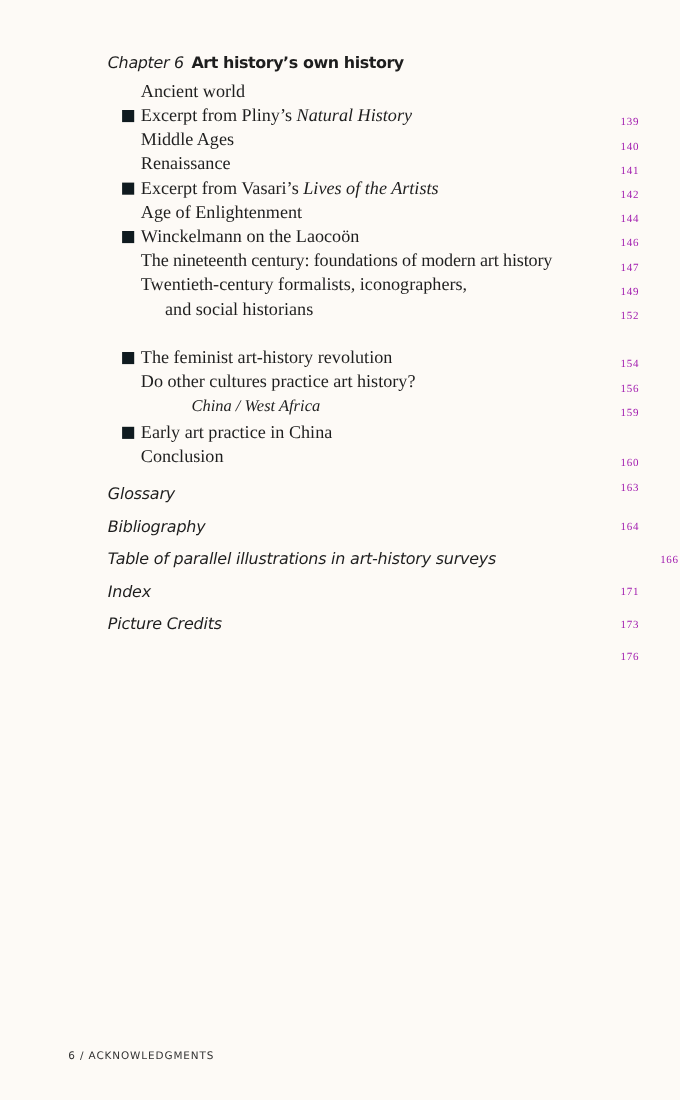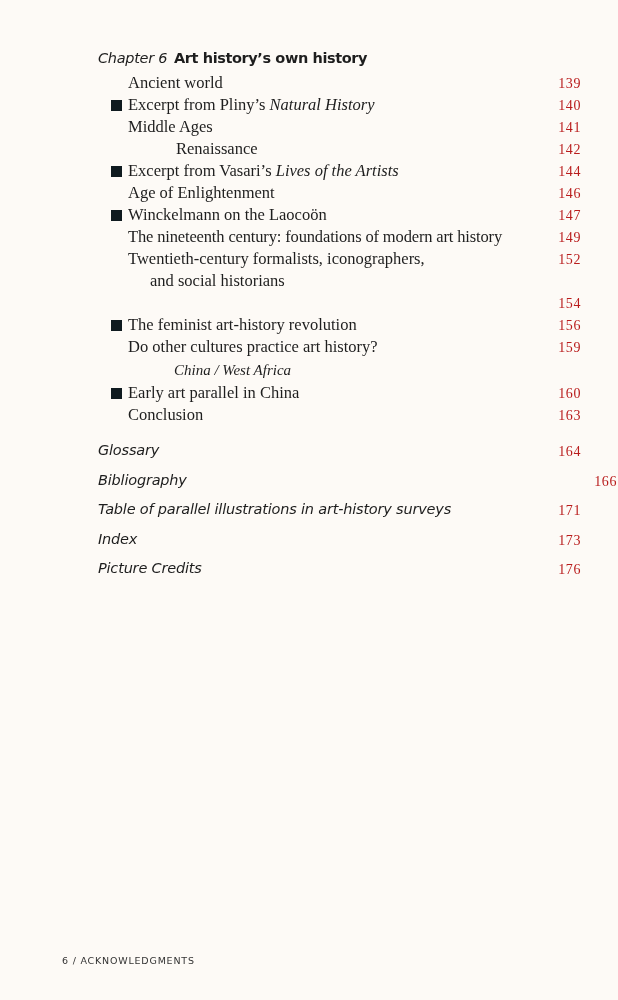--- a/index.html
+++ b/index.html
@@ -5,21 +5,21 @@
   html, body { margin:0; padding:0; }
   body {
     width:618px; height:1000px; background:#fdfaf6; position:relative; overflow:hidden;
     color:#1e1e1e;
   }
   .toc { position:absolute; left:0; top:0; width:618px; }
   .row { position:absolute; left:0; width:618px; height:22px; }
   .serif { font-family:"Liberation Serif", "DejaVu Serif", serif; font-size:16.5px; }
   .sans-it { font-family:"DejaVu Sans", "Liberation Sans", sans-serif; font-style:italic; font-size:14.5px; letter-spacing:-0.2px; }
   .text { position:absolute; white-space:nowrap; }
-  .pg { position:absolute; right:37px; font-family:"Liberation Serif", "DejaVu Serif", serif; font-size:14px; letter-spacing:0.6px; color:#b91c1c; }
+  .pg { position:absolute; right:37px; font-family:"Liberation Serif", "DejaVu Serif", serif; font-size:10px; letter-spacing:0.6px; color:#a21caf;margin-top:30px; }
   .bullet { position:absolute; left:111px; width:11px; height:11px; background:#0f1a1f; }
   .chap-label { position:absolute; left:98px; font-family:"DejaVu Sans", sans-serif; font-style:italic; font-size:14.5px; letter-spacing:-0.3px; }
   .chap-title { position:absolute; left:174px; font-family:"DejaVu Sans", sans-serif; font-weight:bold; font-size:14.5px; letter-spacing:-0.4px; }
   .it { font-style:italic; }
   .sub-it { font-family:"Liberation Serif", serif; font-style:italic; font-size:15px; }
   .footer { position:absolute; left:62px; top:955px; font-family:"DejaVu Sans", sans-serif; font-size:9.5px; letter-spacing:0.8px; color:#333; }
 </style>
 </head>
 <body>
 
@@ -40,21 +40,21 @@
     <span class="text serif" style="left:128px;"><span>Excerpt from Pliny’s </span><span class="it">Natural History</span></span>
     <span class="pg" style="top:3px;">140</span>
   </div>
 
   <div class="row" style="top:117px;">
     <span class="text serif" style="left:128px;">Middle Ages</span>
     <span class="pg" style="top:3px;">141</span>
   </div>
 
   <div class="row" style="top:139px;">
-    <span class="text serif" style="left:128px;margin-left:48px;">Renaissance</span>
+    <span class="text serif" style="left:128px;">Renaissance</span>
     <span class="pg" style="top:3px;">142</span>
   </div>
 
   <div class="row" style="top:161px;">
     <span class="bullet" style="top:5px;"></span>
     <span class="text serif" style="left:128px;"><span>Excerpt from Vasari’s </span><span class="it">Lives of the Artists</span></span>
     <span class="pg" style="top:3px;">144</span>
   </div>
 
   <div class="row" style="top:183px;">
@@ -94,21 +94,21 @@
   <div class="row" style="top:337px;">
     <span class="text serif" style="left:128px;">Do other cultures practice art history?</span>
     <span class="pg" style="top:3px;">159</span>
   </div>
   <div class="row" style="top:362px;">
     <span class="text sub-it" style="left:174px;">China / West Africa</span>
   </div>
 
   <div class="row" style="top:383px;">
     <span class="bullet" style="top:5px;"></span>
-    <span class="text serif" style="left:128px;">Early art parallel in China</span>
+    <span class="text serif" style="left:128px;">Early art practice in China</span>
     <span class="pg" style="top:3px;">160</span>
   </div>
 
   <div class="row" style="top:405px;">
     <span class="text serif" style="left:128px;">Conclusion</span>
     <span class="pg" style="top:3px;">163</span>
   </div>
 
   <div class="row" style="top:442px;">
     <span class="text sans-it" style="left:98px;">Glossary</span>

